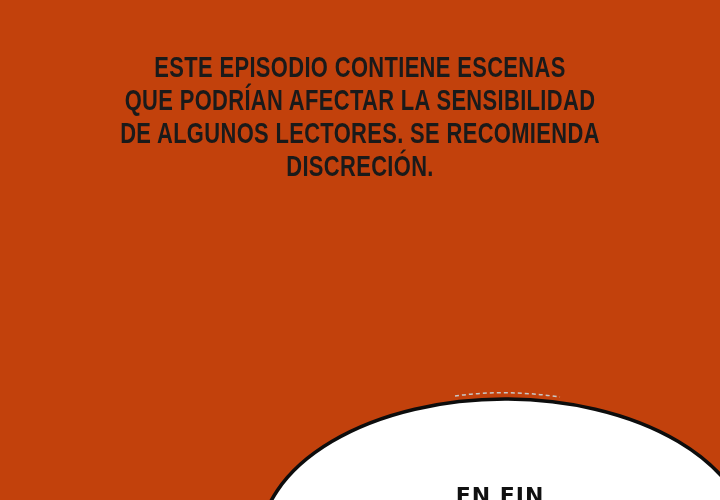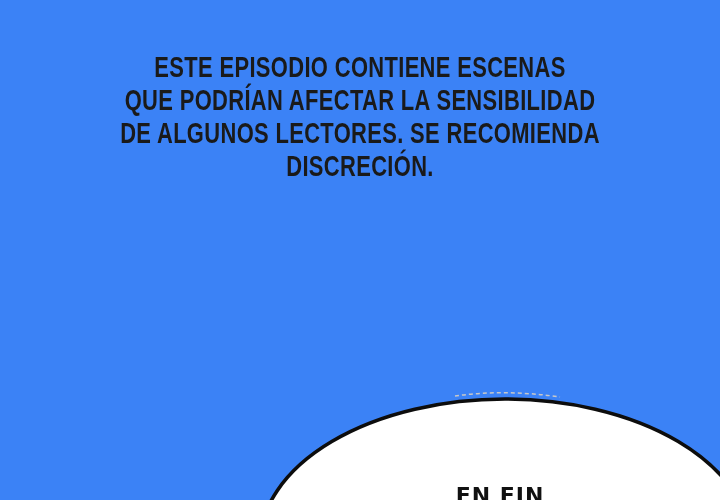--- a/index.html
+++ b/index.html
@@ -11,21 +11,21 @@
     height: 500px;
     overflow: hidden;
     position: relative;
     background: #ffffff;
   }
   .page {
     position: absolute;
     inset: 0;
     width: 720px;
     height: 500px;
-    background: #3b82f6;
+    background: #c2410c;
     overflow: hidden;
   }
   .disclaimer {
     position: absolute;
     top: 50px;
     left: 0;
     width: 720px;
     text-align: center;
     font-family: "Liberation Sans", sans-serif;
     font-weight: bold;

